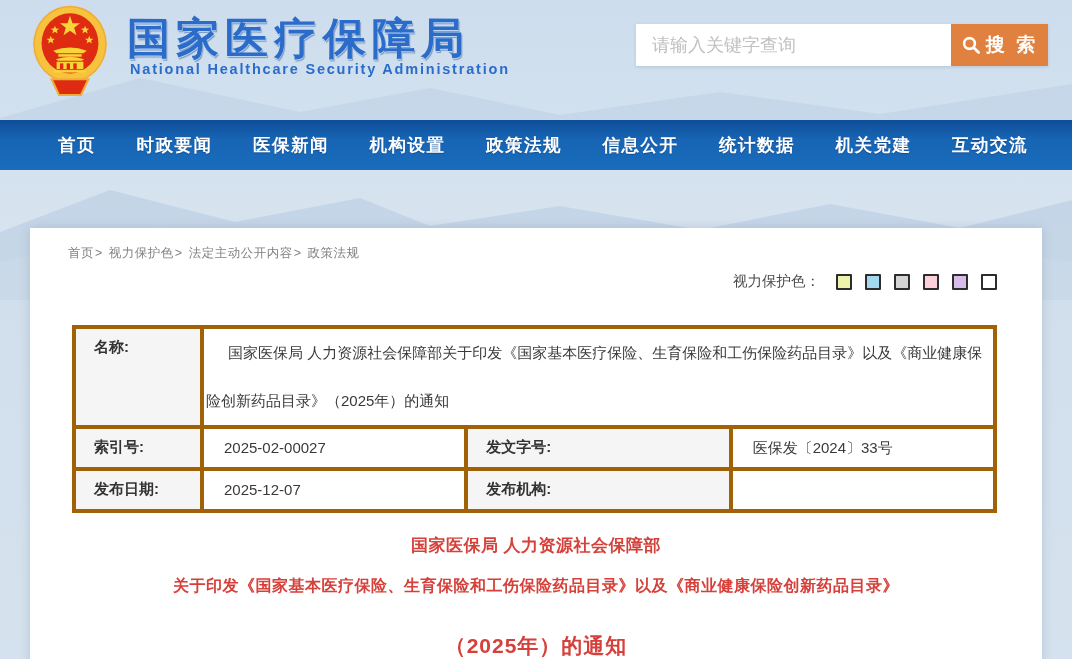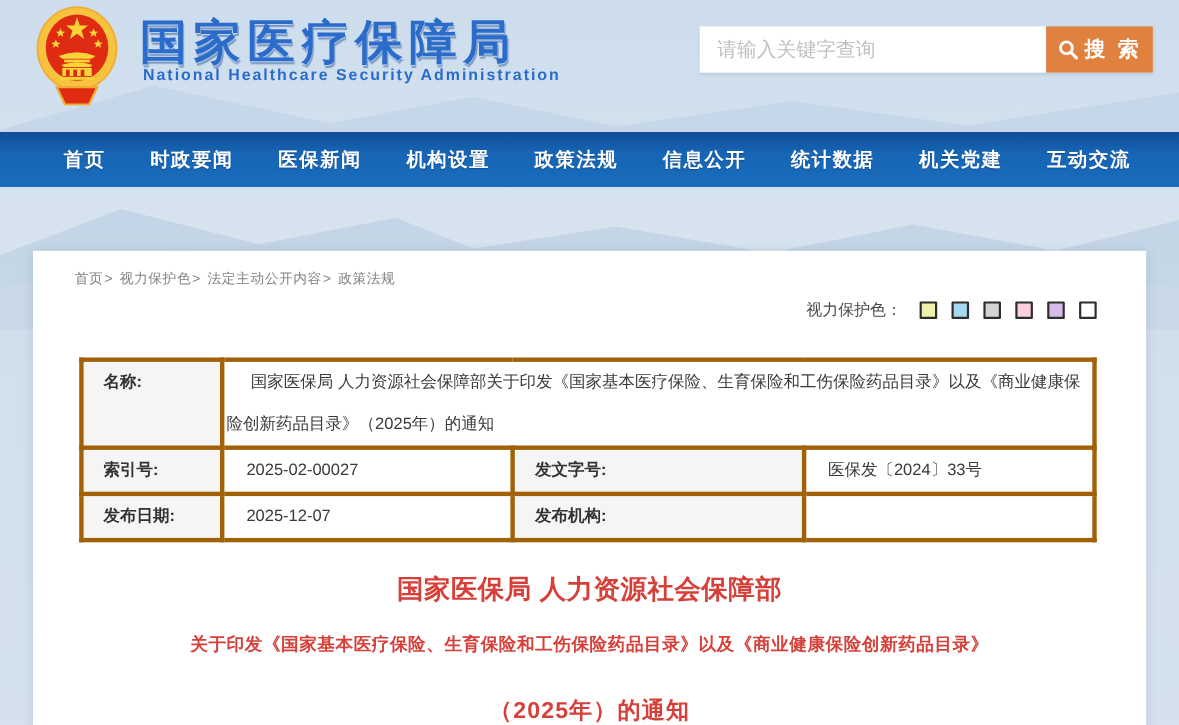--- a/index.html
+++ b/index.html
@@ -85,29 +85,29 @@
   }
   .doc-table td {
     border:4px solid #a16207; font-size:15px; color:#3a3a3a;
     vertical-align:top;
   }
   .doc-table .lbl {
     background:#f5f5f5; font-weight:bold; padding:9px 0 0 18px;
     height:38px; color:#333;
   }
   .doc-table .val { padding:0 12px 0 20px; line-height:38px; }
-  .doc-table .name-val { line-height:38px; text-indent:22px; padding:0 4px 0 2px;margin-left:12px; }
+  .doc-table .name-val { line-height:48px; text-indent:22px; padding:0 4px 0 2px;margin-left:12px; }
   .col-l1 { width:128px; } .col-v1 { width:295px; }
   .col-l2 { width:130px; } .col-v2 { width:372px; }
   .row-name td { height:77px; }
   .row-std td { height:38px; }
 
   .article-title { position:absolute; left:0; width:100%; text-align:center;
     font-weight:bold; color:#d6403a; white-space:nowrap; }
-  .article-title.l1 { top:292px; font-size:24px; letter-spacing:.5px; }
+  .article-title.l1 { top:306px; font-size:17px; letter-spacing:.5px; }
   .article-title.l2 { top:348px; font-size:16px; letter-spacing:.5px; }
   .article-title.l3 { top:404px; font-size:21px; letter-spacing:1px; }
 </style>
 </head>
 <body>
 
 <div class="bg-scenery">
   <svg width="1072" height="659" xmlns="http://www.w3.org/2000/svg">
     <path d="M0,118 L140,78 L300,112 L430,88 L560,115 L720,92 L880,114 L1072,84 L1072,170 L0,170 Z" fill="#b9cde2" opacity="0.45"></path>
     <path d="M0,232 L110,190 L235,222 L360,198 L430,226 L560,206 L700,230 L830,204 L960,228 L1072,200 L1072,300 L0,300 Z" fill="#b6cbe0" opacity="0.55"></path>

